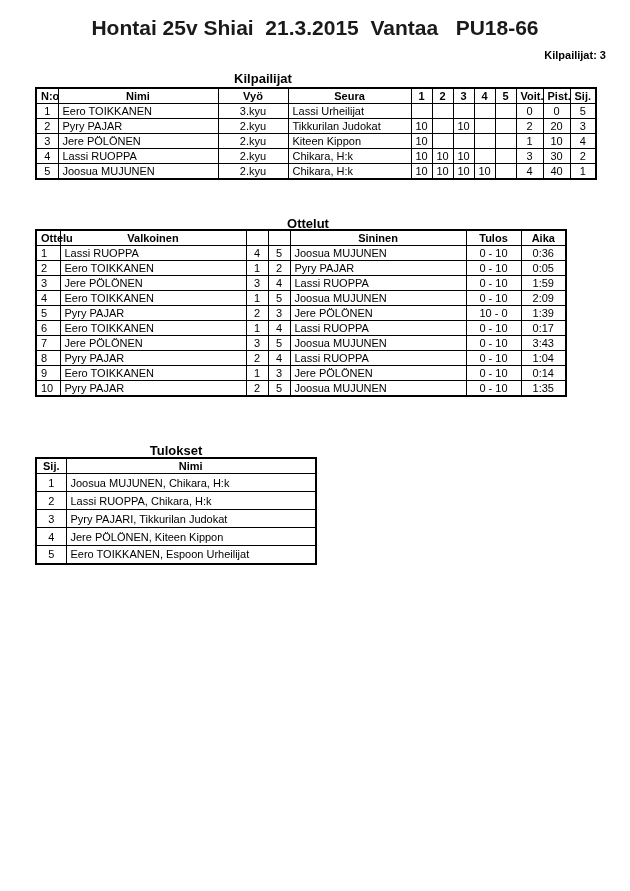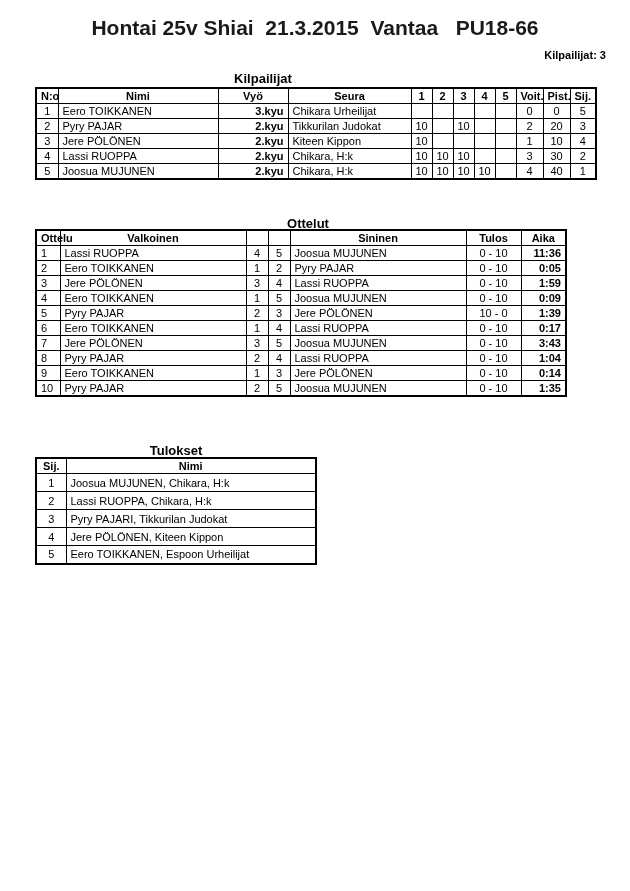--- a/index.html
+++ b/index.html
@@ -23,21 +23,21 @@
     position: absolute; border-collapse: collapse; table-layout: fixed;
     font-size: 11px; border: 2px solid #000; background: #fff;
   }
   th, td { border: 1px solid #000; padding: 1px 4px; height: 15px; white-space: nowrap; overflow: visible; }
   th { font-weight: bold; text-align: center; }
   td { font-weight: normal; }
   #competitors-table { left: 35px; top: 87px;  width: 560px; }
   #matches-table     { left: 35px; top: 229px; width: 530px; }
   #results-table     { left: 35px; top: 457px; width: 280px; }
   #results-table td  { height: 18px; }
-  .al { text-align: left; } .ac { text-align: center; } .ar { text-align: right; font-weight: bold; }
+  .al { text-align: left; } .ac { text-align: center; } .ar { text-align: center; }
 </style>
 </head>
 <body>
 
 <div class="page">
 
   <h1 class="title">Hontai 25v Shiai  21.3.2015  Vantaa   PU18-66</h1>
   <div class="count">Kilpailijat: 3</div>
 
   <h2 class="sec" id="sec-competitors">Kilpailijat</h2>
@@ -71,21 +71,21 @@
         <th class="ac">Pist.</th>
         <th class="ac">Sij.</th>
       </tr>
     </thead>
     <tbody>
 
         <tr>
           <td class="ac">1</td>
           <td class="al">Eero TOIKKANEN</td>
           <td class="ar">3.kyu</td>
-          <td class="al">Chikara Urheilijat</td>
+          <td class="al">Lassi Urheilijat</td>
           <td class="ac"></td>
           <td class="ac"></td>
           <td class="ac"></td>
           <td class="ac"></td>
           <td class="ac"></td>
           <td class="ac">0</td>
           <td class="ac">0</td>
           <td class="ac">5</td>
         </tr>
 
@@ -175,21 +175,21 @@
     </thead>
     <tbody>
 
         <tr>
           <td class="al">1</td>
           <td class="al">Lassi RUOPPA</td>
           <td class="ac">4</td>
           <td class="ac">5</td>
           <td class="al">Joosua MUJUNEN</td>
           <td class="ac">0 - 10</td>
-          <td class="ar">11:36</td>
+          <td class="ar">0:36</td>
         </tr>
 
         <tr>
           <td class="al">2</td>
           <td class="al">Eero TOIKKANEN</td>
           <td class="ac">1</td>
           <td class="ac">2</td>
           <td class="al">Pyry PAJAR</td>
           <td class="ac">0 - 10</td>
           <td class="ar">0:05</td>
@@ -205,21 +205,21 @@
           <td class="ar">1:59</td>
         </tr>
 
         <tr>
           <td class="al">4</td>
           <td class="al">Eero TOIKKANEN</td>
           <td class="ac">1</td>
           <td class="ac">5</td>
           <td class="al">Joosua MUJUNEN</td>
           <td class="ac">0 - 10</td>
-          <td class="ar">0:09</td>
+          <td class="ar">2:09</td>
         </tr>
 
         <tr>
           <td class="al">5</td>
           <td class="al">Pyry PAJAR</td>
           <td class="ac">2</td>
           <td class="ac">3</td>
           <td class="al">Jere PÖLÖNEN</td>
           <td class="ac">10 - 0</td>
           <td class="ar">1:39</td>

